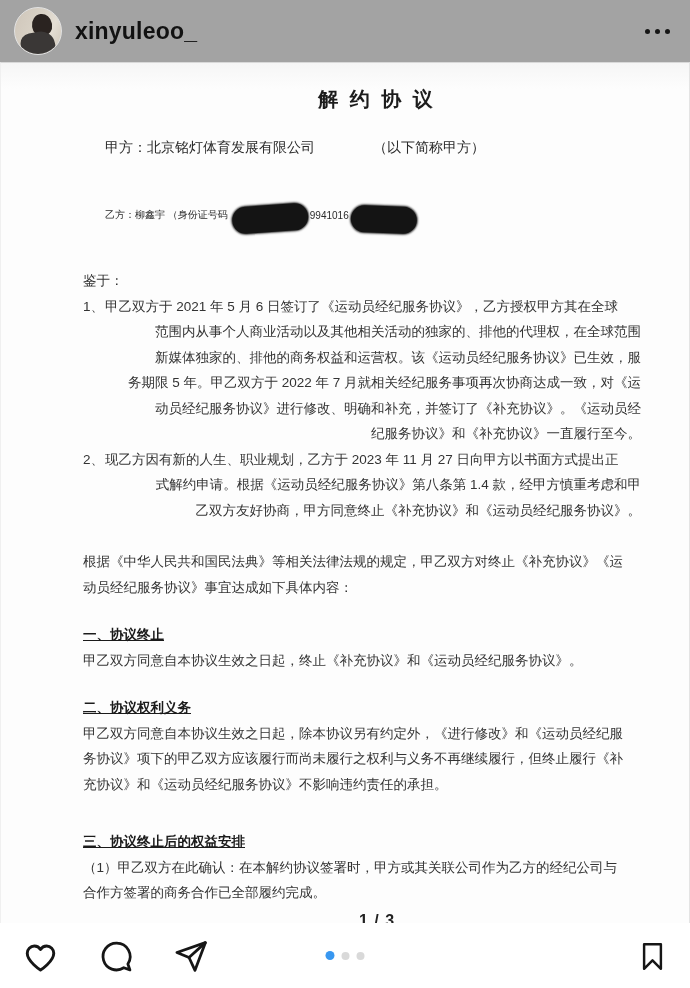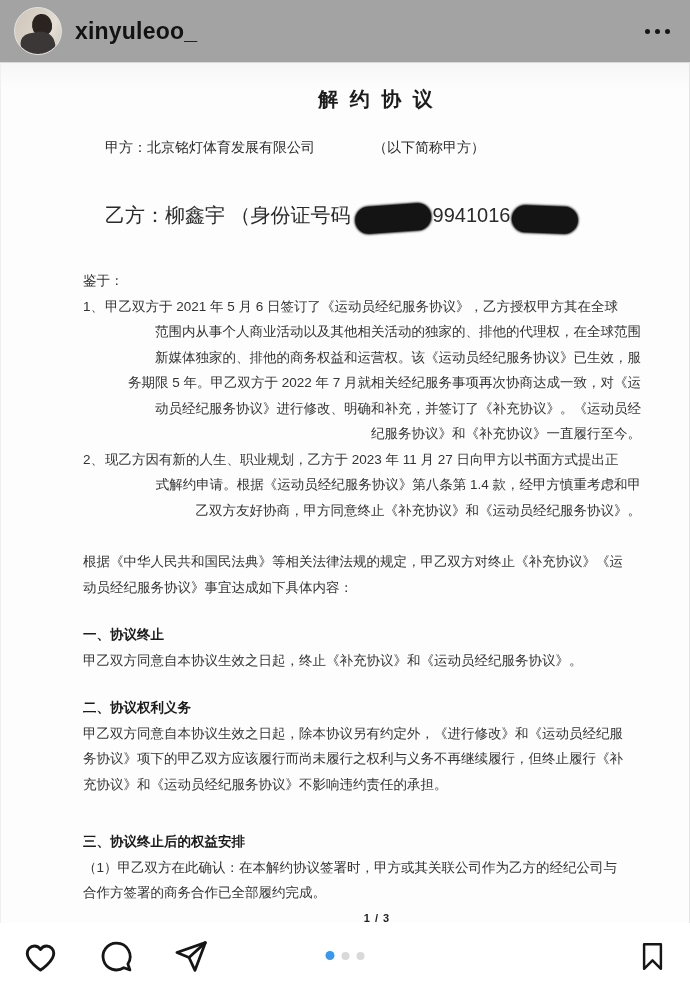--- a/index.html
+++ b/index.html
@@ -21,37 +21,37 @@
 
   
   .photo { width:690px; background:linear-gradient(#f6f6f6,#fdfdfd 26px,#fdfdfd);
     border-top:1px solid #d9d9d9; border-right:1px solid #e4e4e4; border-left:1px solid #f0f0f0;
     padding:22px 48px 8px 82px; position:relative; height:861px; overflow:hidden;
     color:#2e2e2e; }
   .doc-title { text-align:center; font-size:20px; font-weight:700; color:#1c1c1c;
     letter-spacing:3px; line-height:28px; margin-right:-30px; }
   .party-a { margin-top:24px; margin-left:22px; font-size:14px; line-height:21px; color:#2a2a2a; white-space:nowrap; }
   .party-a .alias { margin-left:58px; }
-  .party-b { margin-top:42px; margin-left:22px; font-size:20px; color:#2a2a2a;
+  .party-b { margin-top:42px; margin-left:22px; font-size:10px; color:#2a2a2a;
     display:flex; align-items:center; white-space:nowrap; height:30px; }
   .redact { display:inline-block; height:27px; background:#141414; border-radius:14px;
     box-shadow:0 0 2px 1px rgba(10,10,10,.8); }
   .redact.r1 { width:76px; margin-left:4px; transform:rotate(-4deg) translateY(3px); }
   .redact.r2 { width:66px; margin-left:2px; transform:rotate(2deg) translateY(4px); }
   .party-b .digits { margin-left:2px; }
 
   .doc-body { margin-top:38px; font-size:13.5px; line-height:25.5px; color:#333; }
   .dline { white-space:nowrap; overflow:hidden; }
   .li-first { display:flex; }
   .li-first .num { width:22px; flex:0 0 auto; }
   .li-cont { padding-left:28px;text-align:right; }
   .para-gap { margin-top:26px; }
-  .sec-head { font-weight:700; color:#1b1b1b; margin-top:22px; }
+  .sec-head { font-weight:700; color:#1b1b1b; margin-top:22px;text-decoration:underline; }
   .sec-head.s3 { margin-top:32px; }
-  .page-footer { text-align:center; font-size:11px; font-weight:600; color:#222;
+  .page-footer { text-align:center; font-size:16px; font-weight:600; color:#222;
     letter-spacing:1px; margin-top:6px; margin-right:-30px; }
 
   
   .action-bar { height:64px; margin-top:1px; display:flex; align-items:center;
     padding:0 22px; position:relative; background:#fff; }
   .left-actions { display:flex; align-items:center; gap:40px; }
   .icon-btn { display:flex; align-items:center; justify-content:center; cursor:pointer; }
   .icon-btn svg { stroke:#161616; fill:none; stroke-width:1.9; stroke-linejoin:round; stroke-linecap:round; }
   .dots { position:absolute; left:50%; top:50%; transform:translate(-50%,-55%);
     display:flex; align-items:center; gap:7px; }

